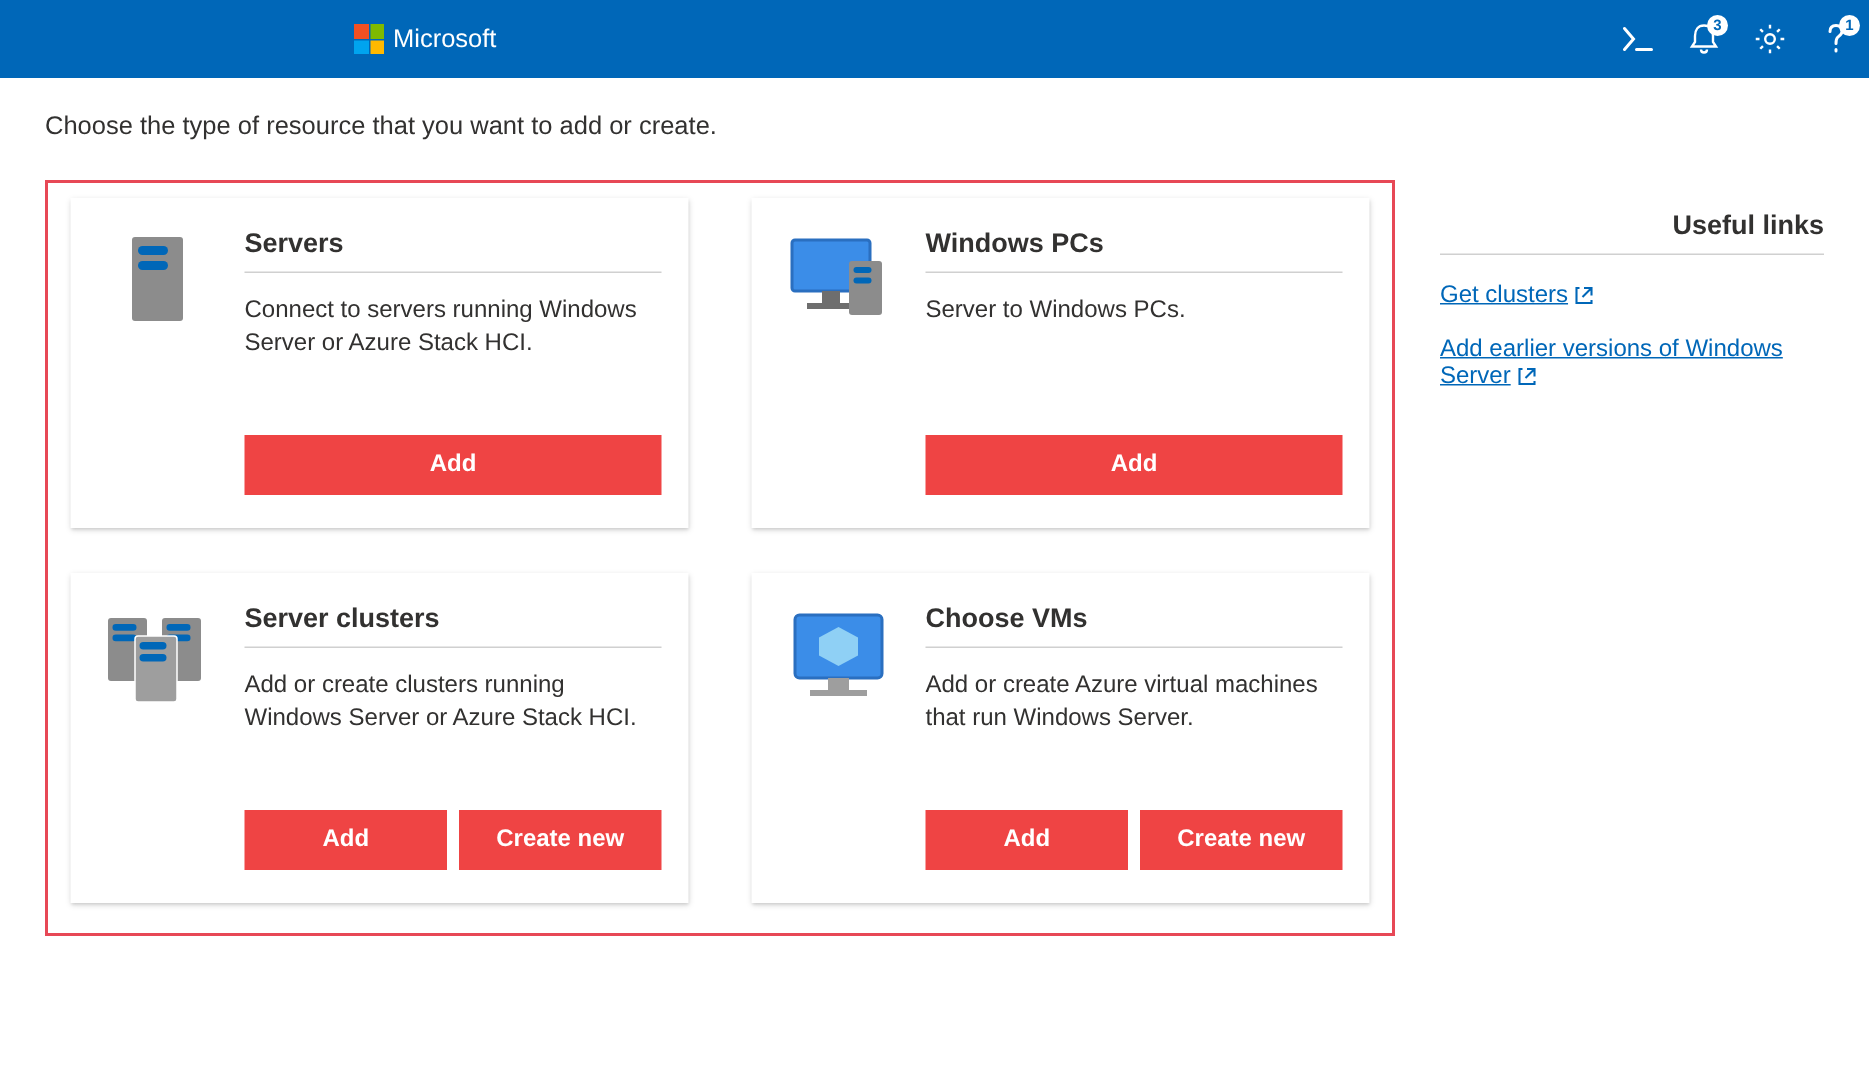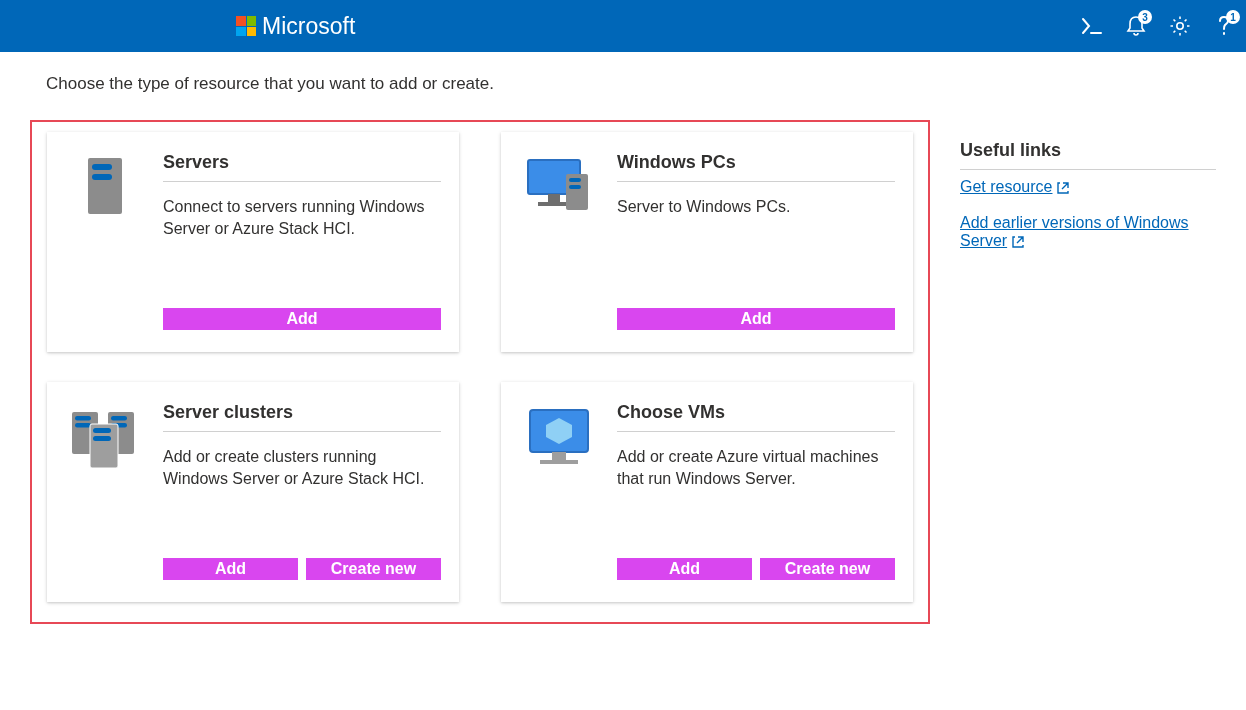--- a/index.html
+++ b/index.html
@@ -6,43 +6,43 @@
   body { font-family: "Segoe UI", Arial, sans-serif; color: #323130; background: #fff; }
   
   .topbar { height: 52px; background: #0067b8; display: flex; align-items: center; padding: 0 20px; position: relative; }
   .ms-logo { position: absolute; left: 236px; display: flex; align-items: center; gap: 6px; }
   .ms-logo .squares { width: 20px; height: 20px; display: grid; grid-template-columns: 1fr 1fr; grid-template-rows: 1fr 1fr; gap: 1px; }
   .ms-logo .sq { width: 100%; height: 100%; }
   .ms-logo .sq1 { background: #f25022; }
   .ms-logo .sq2 { background: #7fba00; }
   .ms-logo .sq3 { background: #00a4ef; }
   .ms-logo .sq4 { background: #ffb900; }
-  .ms-logo .brand { color: #fff; font-size: 23px; font-weight: 500; }
+  .ms-logo .brand { color: #fff; font-size: 17px; font-weight: 500; }
   
   .topbar-right { position: absolute; right: 10px; display: flex; align-items: center; gap: 20px; }
   .top-icon { color: #fff; width: 24px; height: 24px; display: flex; align-items: center; justify-content: center; position: relative; cursor: pointer; }
   .badge { position: absolute; top: -4px; right: -4px; background: #fff; color: #0067b8; border-radius: 50%; font-size: 10px; font-weight: 600; width: 14px; height: 14px; display: flex; align-items: center; justify-content: center; }
   
   .page { padding: 22px 30px; }
   .page-title { font-size: 28px; font-weight: 700; margin-bottom: 10px; }
-  .page-sub { font-size: 17px; margin-bottom: 26px; margin-left: 16px; }
+  .page-sub { font-size: 17px; margin-bottom: 26px; }
   
   .two-col { display: flex; gap: 30px; align-items: flex-start; }
   .card-area { border: 2px solid #e74856; padding: 10px 15px 20px 15px; display: grid; grid-template-columns: 1fr 1fr; gap: 30px 42px; flex: 0 0 900px; }
   
   .card { background: #fff; box-shadow: 0 1px 4px rgba(0,0,0,0.15), 0 1px 2px rgba(0,0,0,0.1); padding: 20px 18px 22px 18px; display: flex; gap: 18px; min-height: 220px; }
   .card-icon { width: 80px; min-width: 80px; display: flex; justify-content: center; align-items: flex-start; padding-top: 4px; }
   .card-body { flex: 1; display: flex; flex-direction: column; }
   .card-title { font-size: 18px; font-weight: 600; padding-bottom: 8px; border-bottom: 1px solid #d0d0d0; margin-bottom: 14px; }
   .card-desc { font-size: 16px; line-height: 1.4; color: #323130; flex: 1; }
   .card-actions { display: flex; gap: 8px; margin-top: 20px; }
-  .btn { background: #d946ef; color: #fff; border: none; font-size: 16px; font-weight: 600; height: 22px; flex: 1; cursor: pointer; }
+  .btn { background: #ef4444; color: #fff; border: none; font-size: 16px; font-weight: 600; height: 40px; flex: 1; cursor: pointer; }
   
   .links-col { flex: 1; padding-top: 20px; }
-  .links-title { font-size: 18px; font-weight: 700; border-bottom: 1px solid #d0d0d0; padding-bottom: 8px; margin-bottom: 8px; }
+  .links-title { font-size: 18px; font-weight: 700; border-bottom: 1px solid #d0d0d0; padding-bottom: 8px; margin-bottom: 18px; text-align: right; }
   .link-row { margin-bottom: 18px; }
   .link-row a { color: #0067b8; font-size: 16px; text-decoration: underline; }
   .ext-icon { display: inline-block; width: 14px; height: 14px; vertical-align: middle; margin-left: 4px; }
 
   
   svg { display: block; }
 </style>
 </head>
 <body>
 
@@ -167,21 +167,21 @@
             <button class="btn">Create new</button>
           </div>
         </div>
       </div>
 
     </div>
 
     <div class="links-col">
       <div class="links-title">Useful links</div>
       <div class="link-row">
-        <a href="#"><span>Get resource</span><span class="ext-icon"><svg width="14" height="14" viewBox="0 0 14 14">
+        <a href="#"><span>Get clusters</span><span class="ext-icon"><svg width="14" height="14" viewBox="0 0 14 14">
                 <path d="M4 2 H2 V12 H12 V10 M7 2 H12 V7 M12 2 L6 8" stroke="#0067b8" stroke-width="1.4" fill="none"></path>
               </svg></span></a>
       </div>
       <div class="link-row">
         <a href="#"><span>Add earlier versions of Windows Server</span><span class="ext-icon"><svg width="14" height="14" viewBox="0 0 14 14">
                 <path d="M4 2 H2 V12 H12 V10 M7 2 H12 V7 M12 2 L6 8" stroke="#0067b8" stroke-width="1.4" fill="none"></path>
               </svg></span></a>
       </div>
     </div>
   </div>

